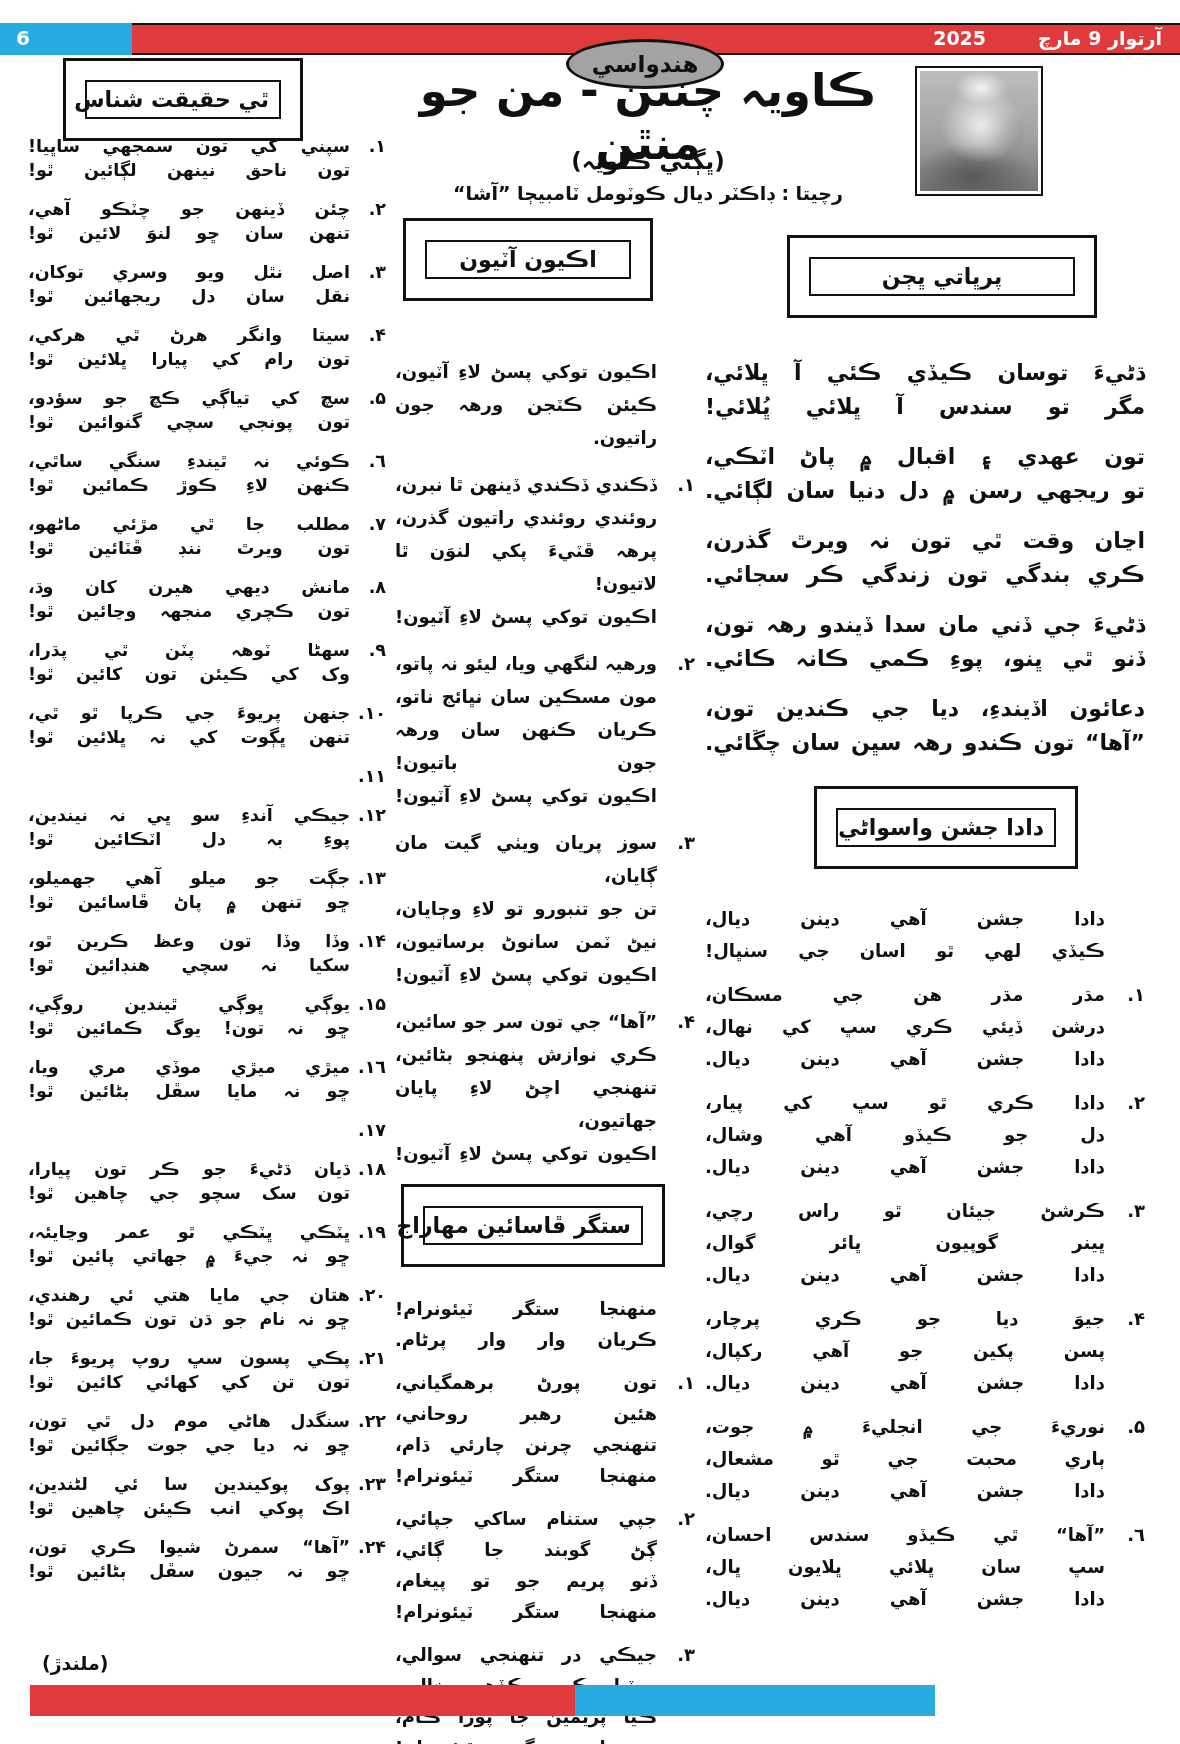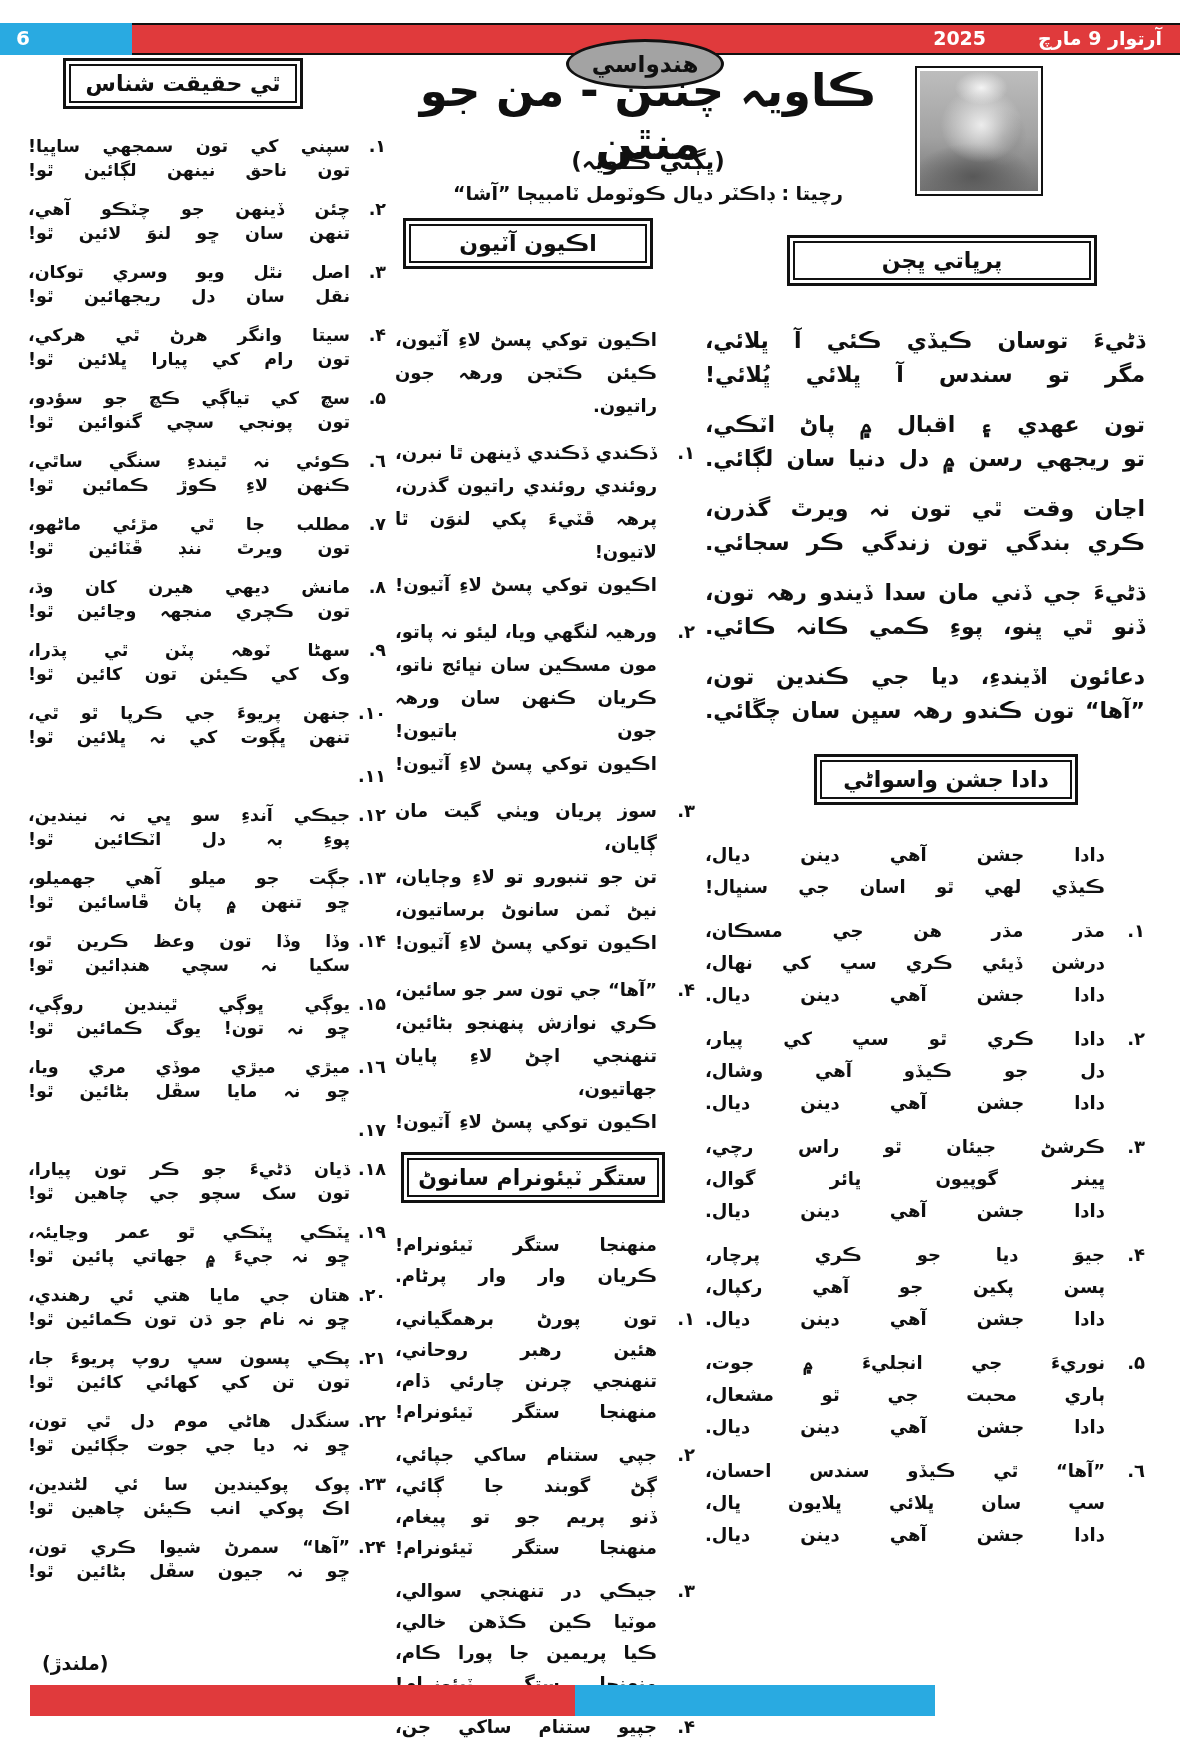--- a/index.html
+++ b/index.html
@@ -29,21 +29,21 @@
   .photo{position:absolute;left:915px;top:66px;width:128px;height:130px;
     border:2px solid #111;background:#fff;padding:3px;box-sizing:border-box;}
   .photo-in{width:100%;height:100%;
     background:
       radial-gradient(ellipse 32% 20% at 52% 14%, #f4f4f4 0%, rgba(255,255,255,0) 70%),
       radial-gradient(ellipse 46% 42% at 52% 45%, #ececec 0%, rgba(210,210,210,0) 75%),
       radial-gradient(ellipse 26% 30% at 70% 55%, #8c8c8c 0%, rgba(140,140,140,0) 80%),
       radial-gradient(ellipse 62% 34% at 45% 88%, #585858 0%, rgba(88,88,88,0) 82%),
       linear-gradient(180deg,#bdbdbd 0%,#a2a2a2 55%,#737373 100%);}
   
-  .head-box{border:3px solid #111;padding:3px;background:#fff;box-sizing:border-box;}
+  .head-box{border:3px solid #111;padding:19px;background:#fff;box-sizing:border-box;}
   .head-in{border:2px solid #111;padding:5px 10px;text-align:center;
     font-size:22px;font-weight:bold;white-space:nowrap;}
   
   .col{position:absolute;}
   #left-heading{position:absolute;left:63px;top:58px;width:240px;}
   #left-col{left:28px;top:134px;width:358px;}
   #mid-col{left:395px;top:218px;width:300px;}
   #right-col{left:705px;top:235px;width:440px;}
   .stanza{display:flex;margin-bottom:15px;}
   .vnum{width:36px;flex:0 0 36px;font-weight:bold;text-align:right;}
@@ -311,21 +311,21 @@
         <div class="vnum">۴.</div>
         <div class="vbody">
           <div class="line">”آها“ جي تون سر جو سائين،</div>
           <div class="line">ڪري نوازش پنهنجو بڻائين،</div>
           <div class="line">تنهنجي اچڻ لاءِ پايان جهاتيون،</div>
           <div class="line">اڪيون توکي پسڻ لاءِ آٽيون!</div>
         </div>
       </div>
     </div>
   <div class="head-box second">
-    <div class="head-in">ستگر ٽيئونرام سانوڻ</div>
+    <div class="head-in">ستگر ڦاسائين مهاراج</div>
   </div>
   <div id="mid-sec2">
       <div class="stanza">
         <div class="vnum"></div>
         <div class="vbody">
           <div class="line">منهنجا ستگر ٽيئونرام!</div>
           <div class="line">ڪريان وار وار پرڻام.</div>
         </div>
       </div>
       <div class="stanza">

